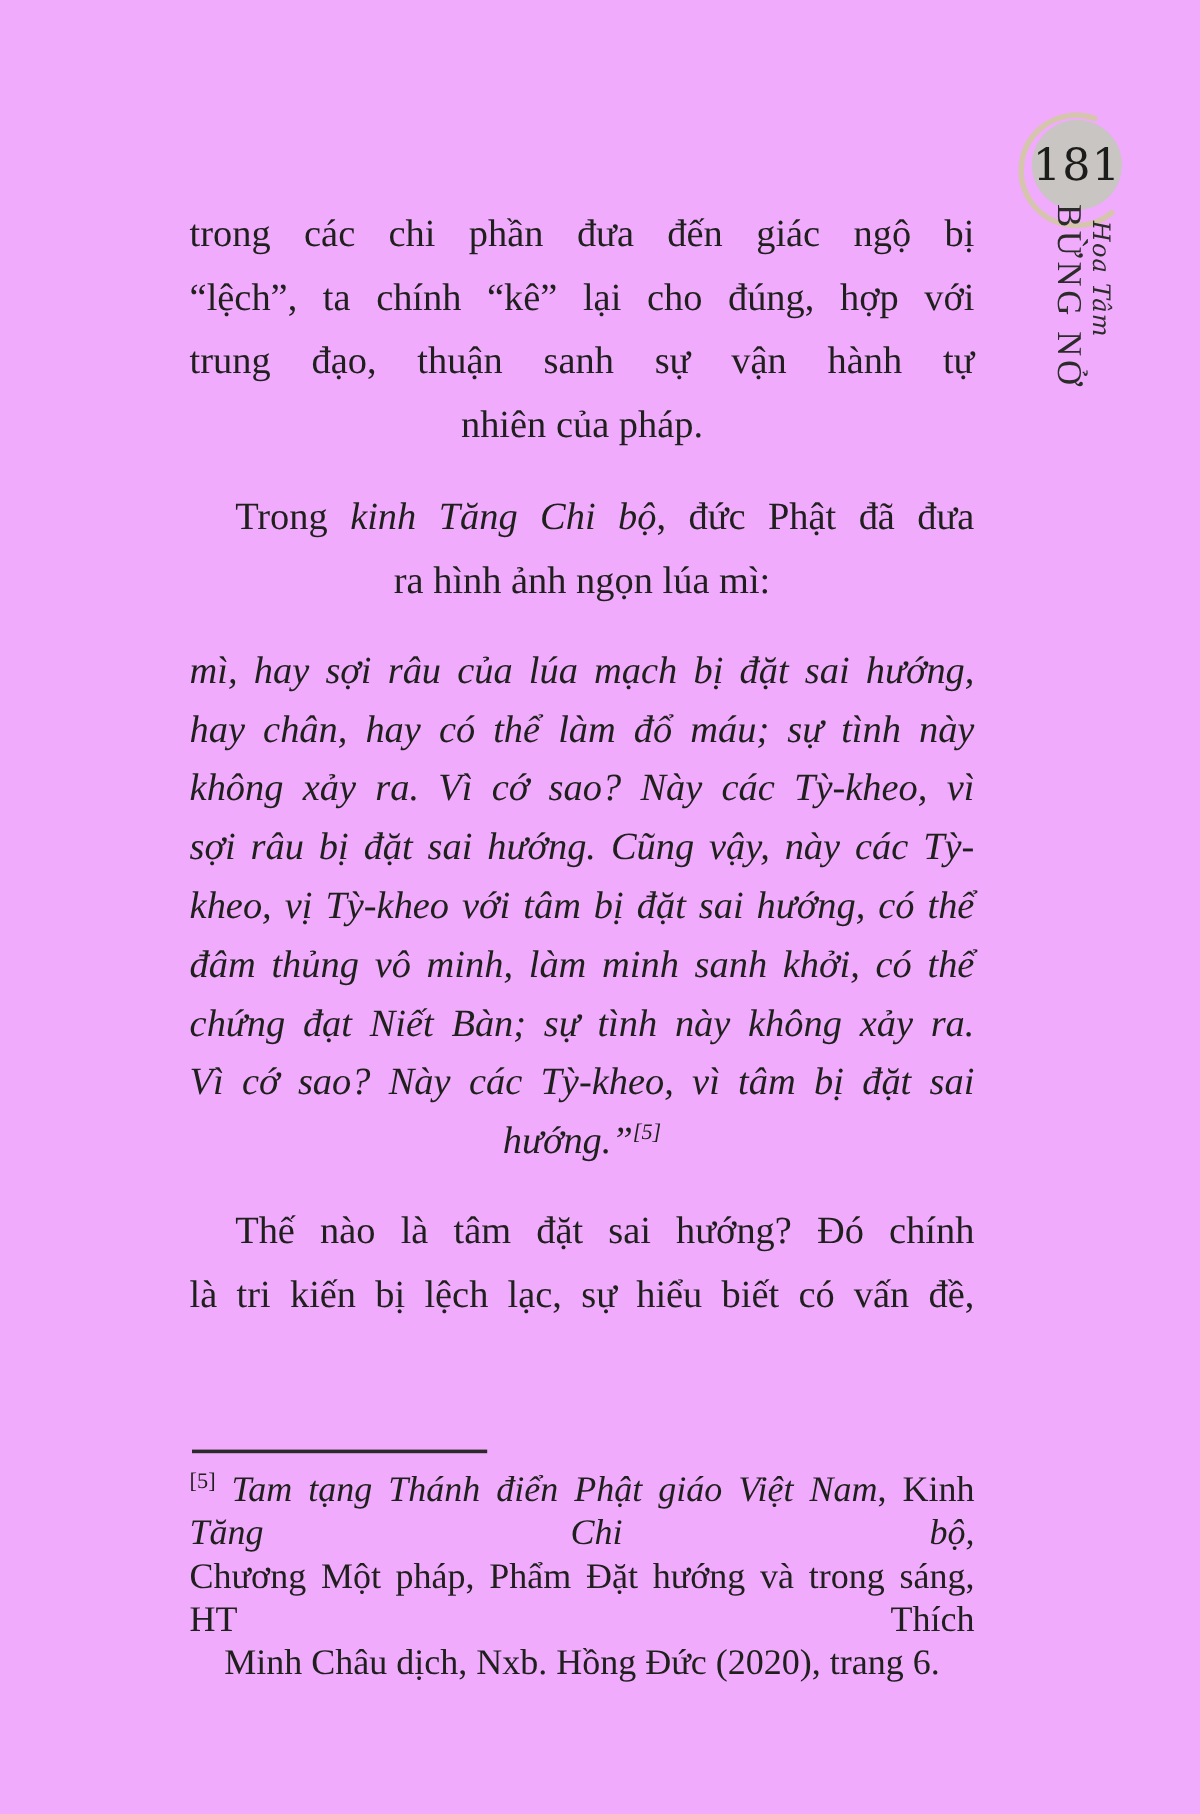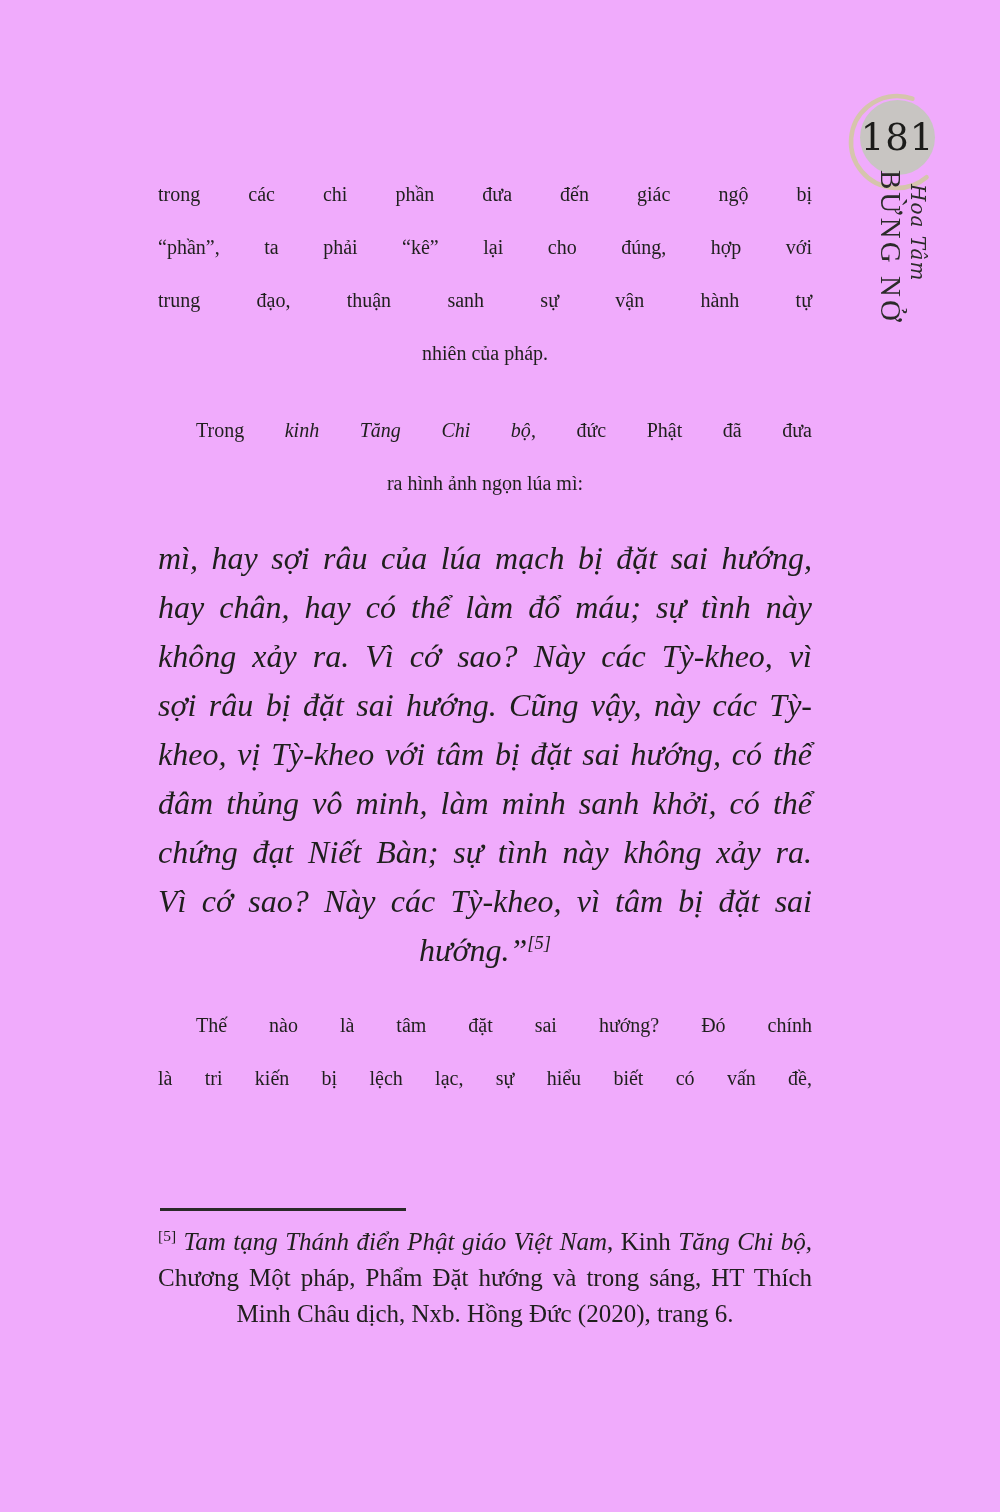--- a/index.html
+++ b/index.html
@@ -29,32 +29,32 @@
     font-size:20px;line-height:22px;margin-left:14px;letter-spacing:1px;
   }
   .logo .caps{
     font-family:"Liberation Serif", serif;font-size:29px;line-height:32px;
     letter-spacing:3px;white-space:nowrap;
   }
   
   .content{position:absolute;left:158px;top:168px;width:654px;}
   .block{margin:0 0 24px 0;}
   .block:last-child{margin-bottom:0;}
-  .block.body .line{font-size:20px;line-height:53px;}
+  .block.body .line{font-size:32px;line-height:53px;}
   .block.quote .line{font-size:32px;line-height:49px;font-style:italic;}
   .block.quote{margin-top:2px;}
   .line{text-align:center;}
   .line.jy{text-align:justify;text-align-last:justify;}
   .line.ind{text-indent:38px;}
   .line em{font-style:italic;}
   .line sup{font-size:0.58em;vertical-align:super;line-height:0;}
   
   .foot{position:absolute;left:158px;top:1208px;width:654px;}
   .rule{width:246px;height:3px;background:#2a2a28;margin:0 0 13px 2px;}
-  .footnote .line{font-size:25px;line-height:36px;}
+  .footnote .line{font-size:30px;line-height:36px;}
   .footnote .line sup{font-size:0.62em;}
 </style>
 </head>
 <body>
 
 <div class="page">
 
   <svg class="badge-arc" viewBox="0 0 124 132">
     <circle cx="57" cy="56" r="46" fill="none" stroke="#d5c5ac" stroke-width="4.5" stroke-dasharray="192 97" stroke-linecap="round" transform="rotate(50 57 56)"></circle>
   </svg>
@@ -64,21 +64,21 @@
   </div>
 
   <div class="logo">
     <div class="script">Hoa Tâm</div>
     <div class="caps">BỪNG NỞ</div>
   </div>
 
   <div class="content" id="content">
       <div class="block body">
         <div class="line jy"><span>trong các chi phần đưa đến giác ngộ bị</span></div>
-        <div class="line jy"><span>“phần”, ta phải “kê” lại cho đúng, hợp với</span></div>
+        <div class="line jy"><span>“lệch”, ta chính “kê” lại cho đúng, hợp với</span></div>
         <div class="line jy"><span>trung đạo, thuận sanh sự vận hành tự</span></div>
         <div class="line"><span>nhiên của pháp.</span></div>
       </div>
       <div class="block body">
         <div class="line jy ind"><span>Trong </span><em>kinh Tăng Chi bộ</em><span>, đức Phật đã đưa</span></div>
         <div class="line"><span>ra hình ảnh ngọn lúa mì:</span></div>
       </div>
       <div class="block quote">
         <div class="line jy"><span>mì, hay sợi râu của lúa mạch bị đặt sai hướng,</span></div>
         <div class="line jy"><span>hay chân, hay có thể làm đổ máu; sự tình này</span></div>

